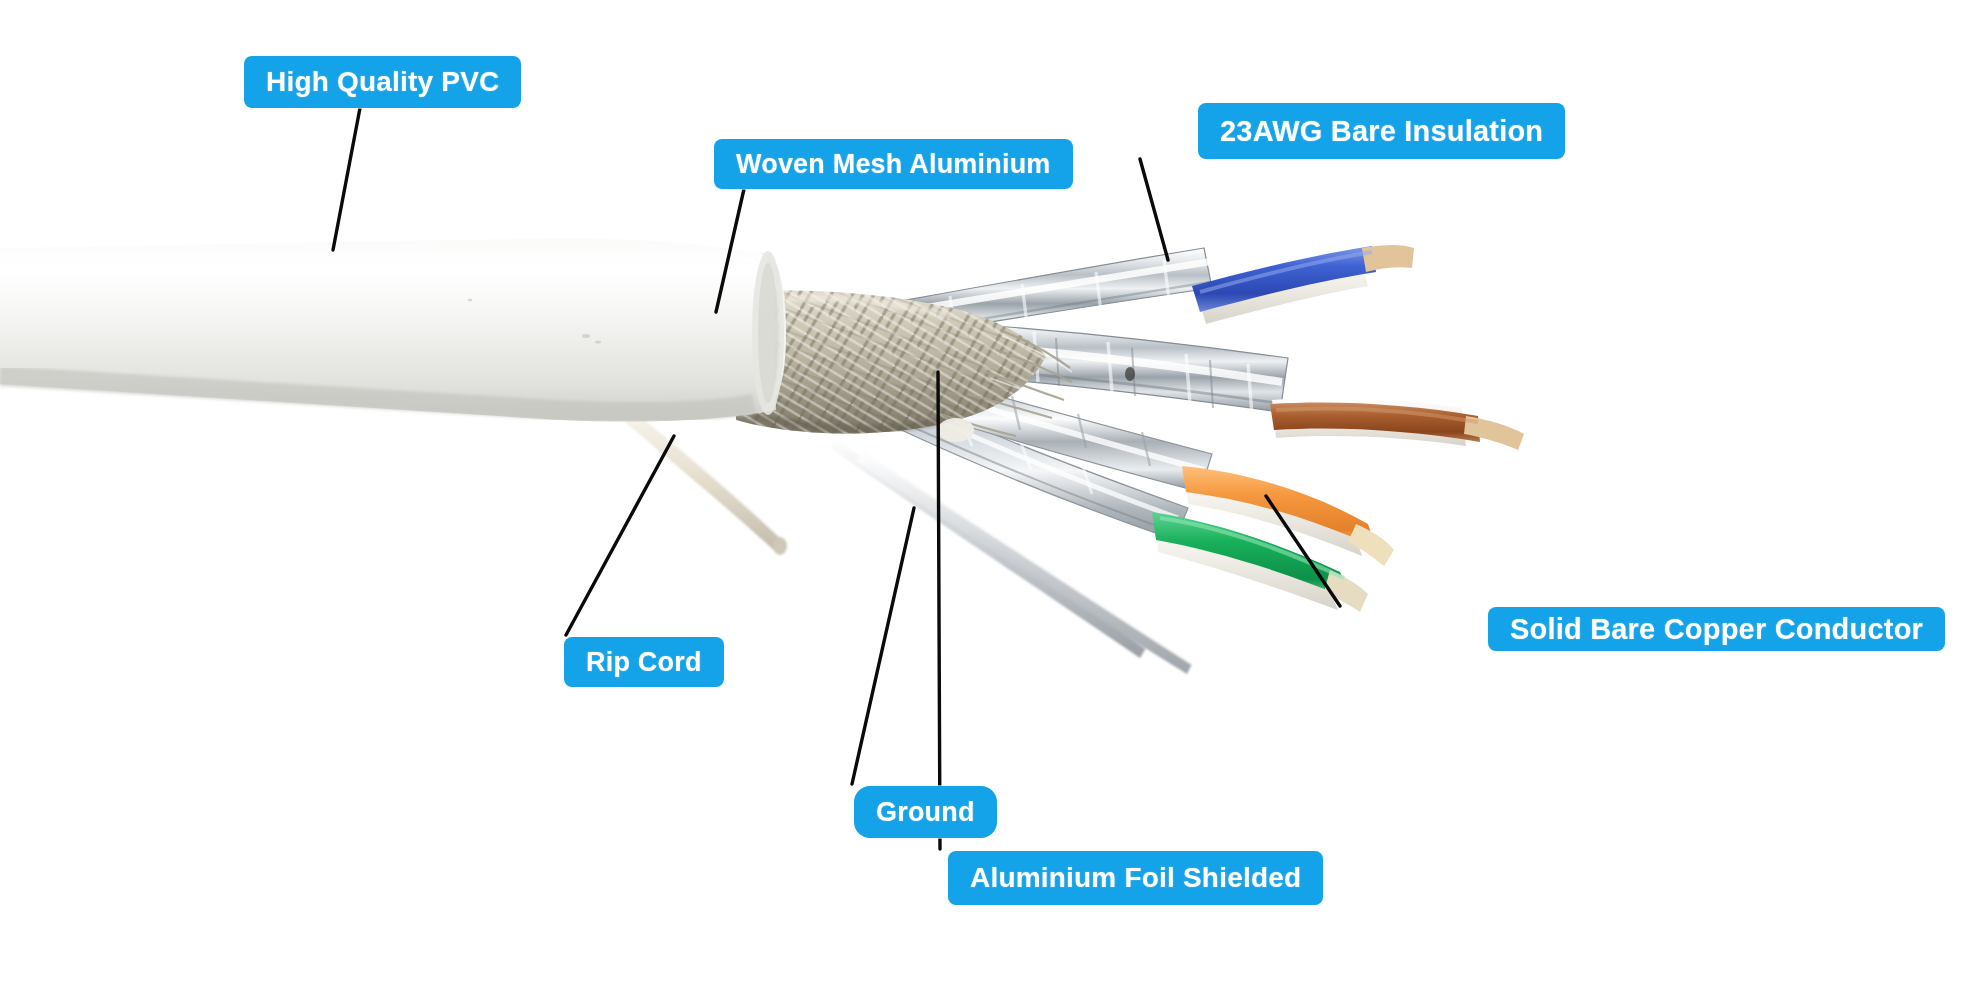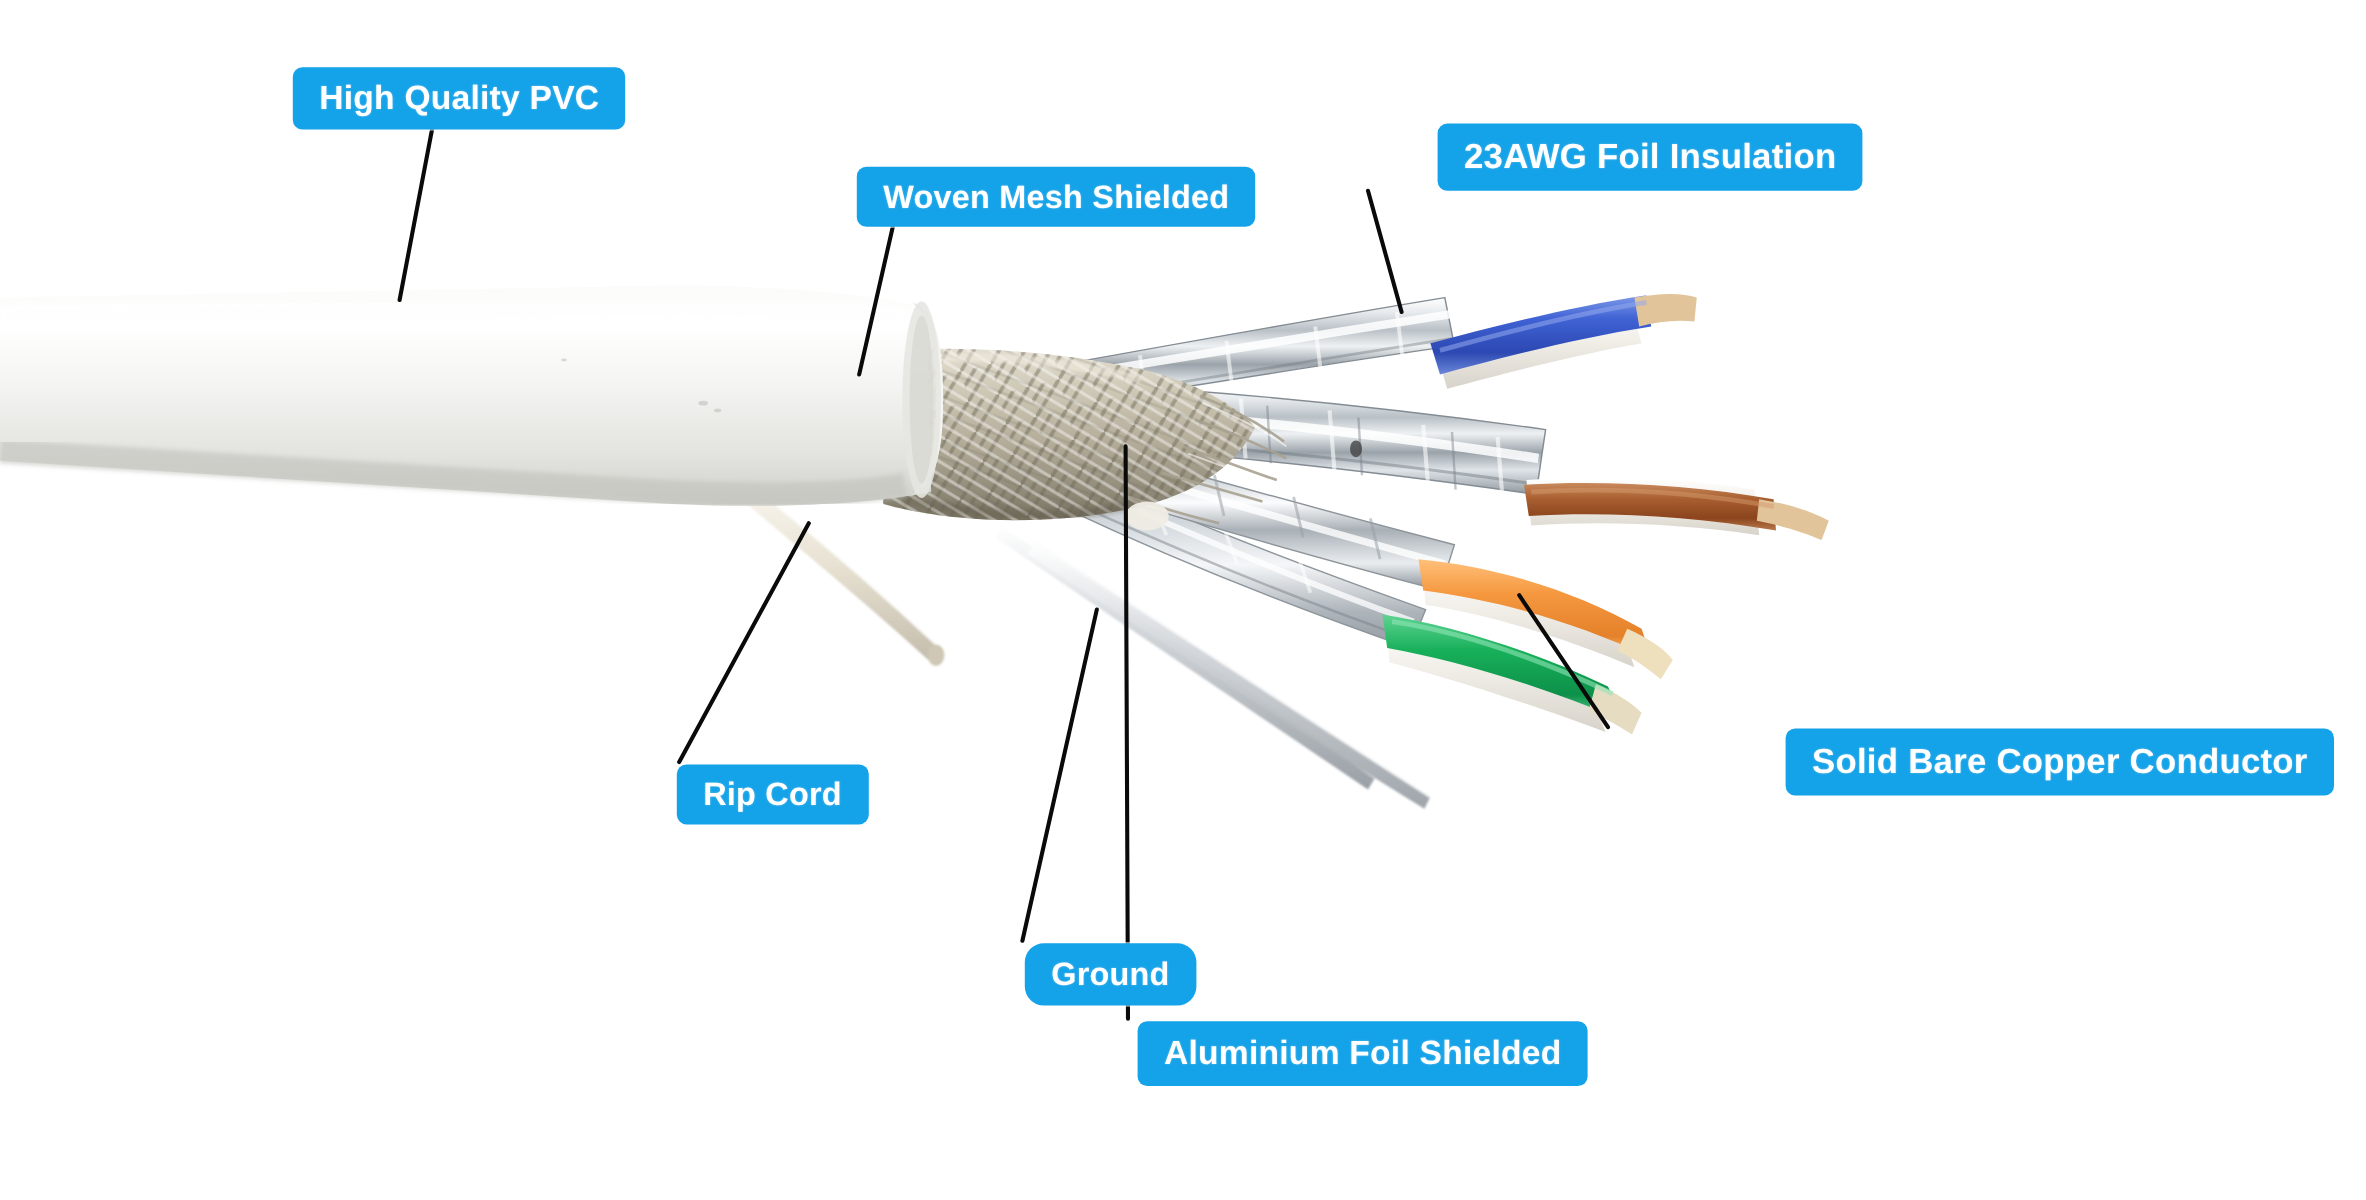--- a/index.html
+++ b/index.html
@@ -25,21 +25,21 @@
     box-sizing:border-box;
     padding:0 22px;
     z-index:40;
   }
   .c-pvc   {left:244px; top:56px;  height:52px; font-size:28px;}
   .c-woven {left:714px; top:139px; height:50px; font-size:27px;}
   .c-awg   {left:1198px;top:103px; height:56px; font-size:29px;}
   .c-rip   {left:564px; top:637px; height:50px; font-size:27px;}
   .c-gnd   {left:854px; top:786px; height:52px; font-size:27px;border-radius:16px;}
   .c-foil  {left:948px; top:851px; height:54px; font-size:28px;text-align:center;}
-  .c-solid {left:1488px;top:607px; height:56px; font-size:29px;}
+  .c-solid {left:1488px;top:607px; height:44px; font-size:29px;}
 </style>
 </head>
 <body>
 
 <div id="stage">
 
   <svg id="art" viewBox="0 0 1972 1000">
     <defs>
 
       <linearGradient id="gJacket" x1="0" y1="0" x2="0" y2="1">
@@ -271,23 +271,23 @@
       <line x1="1140" y1="159" x2="1168" y2="260"></line>
       <line x1="566" y1="635" x2="674" y2="436"></line>
       <line x1="852" y1="784" x2="914" y2="508"></line>
       <line x1="940" y1="849" x2="938" y2="372"></line>
       <line x1="1340" y1="606" x2="1266" y2="496"></line>
     </g>
   </svg>
 
   <div class="callout c-pvc">High Quality PVC</div>
 
-  <div class="callout c-woven">Woven Mesh Shielded</div>
-
-  <div class="callout c-awg">23AWG Foil Insulation</div>
+  <div class="callout c-woven">Woven Mesh Aluminium</div>
+
+  <div class="callout c-awg">23AWG Bare Insulation</div>
 
   <div class="callout c-rip">Rip Cord</div>
 
   <div class="callout c-gnd">Ground</div>
 
   <div class="callout c-foil">Aluminium Foil Shielded</div>
 
   <div class="callout c-solid">Solid Bare Copper Conductor</div>
 
 </div>

